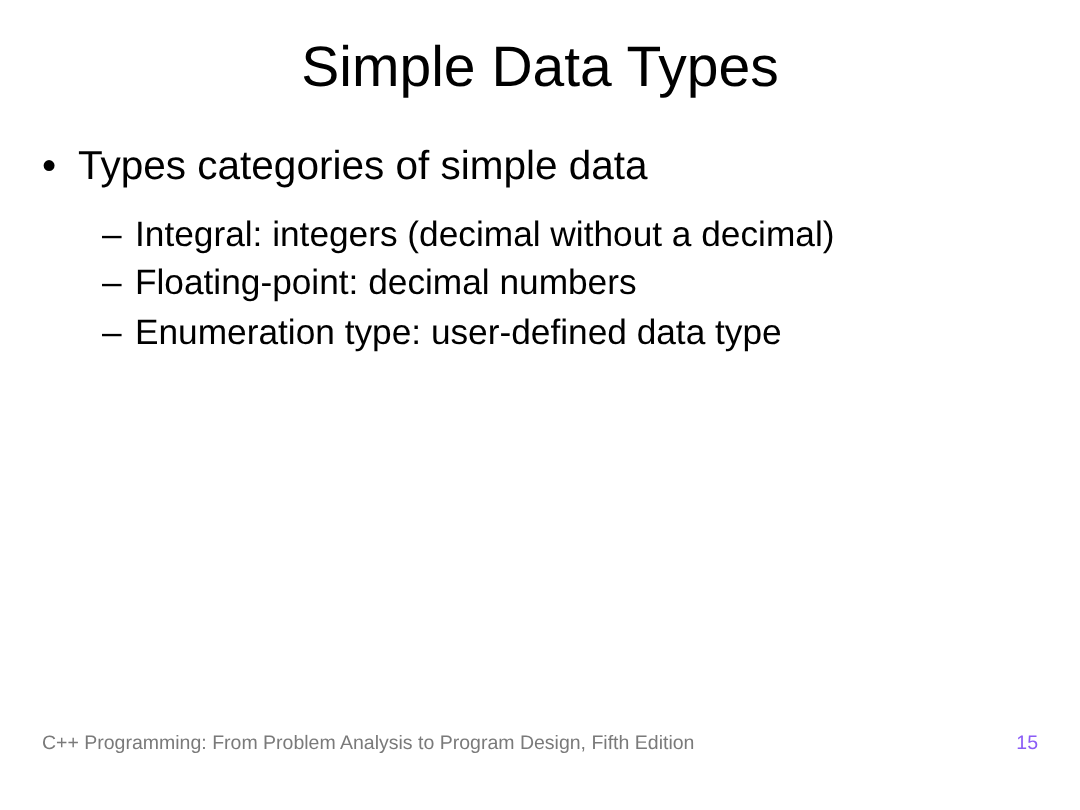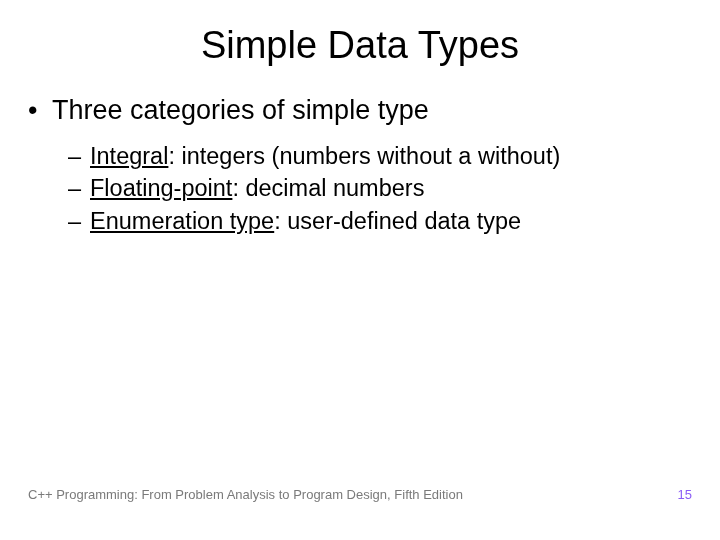--- a/index.html
+++ b/index.html
@@ -4,42 +4,42 @@
 <style>
   * { margin: 0; padding: 0; box-sizing: border-box; }
   html, body { width: 720px; height: 540px; background: #fff; font-family: Arial, Helvetica, sans-serif; color: #000; }
   .slide { position: relative; width: 720px; height: 528px; padding: 0; }
   .title { text-align: center; font-size: 38px; font-weight: 400; padding-top: 24px; padding-bottom: 28px; }
   .body { padding: 0 28px 0 28px; }
   .bullet-l1 { font-size: 27px; margin-bottom: 14px; display: flex; }
   .bullet-l1 .dot { width: 24px; flex: 0 0 24px; }
   .bullet-l2 { font-size: 23.5px; line-height: 1.38; display: flex; padding-left: 40px; }
   .bullet-l2 .dash { width: 22px; flex: 0 0 22px; }
-  .u { text-decoration: underline; }
+  .u { }
   .footer { position: absolute; bottom: 26px; left: 28px; right: 28px; display: flex; justify-content: space-between; font-size: 13px; color: #7a7a7a; }
   .footer .page { color: #8b5cf6; }
 </style>
 </head>
 <body>
 
 <div class="slide">
 
   <h1 class="title">Simple Data Types</h1>
 
   <div class="body">
 
     <div class="bullet-l1">
       <span class="dot">•</span>
-      <span>Three categories of simple type</span>
+      <span>Types categories of simple data</span>
     </div>
 
     <div class="bullet-l2">
       <span class="dash">–</span>
       <span>
-        <span class="u">Integral</span><span>: integers (numbers without a without)</span>
+        <span class="u">Integral</span><span>: integers (decimal without a decimal)</span>
       </span>
     </div>
 
     <div class="bullet-l2">
       <span class="dash">–</span>
       <span>
         <span class="u">Floating-point</span><span>: decimal numbers</span>
       </span>
     </div>
 

